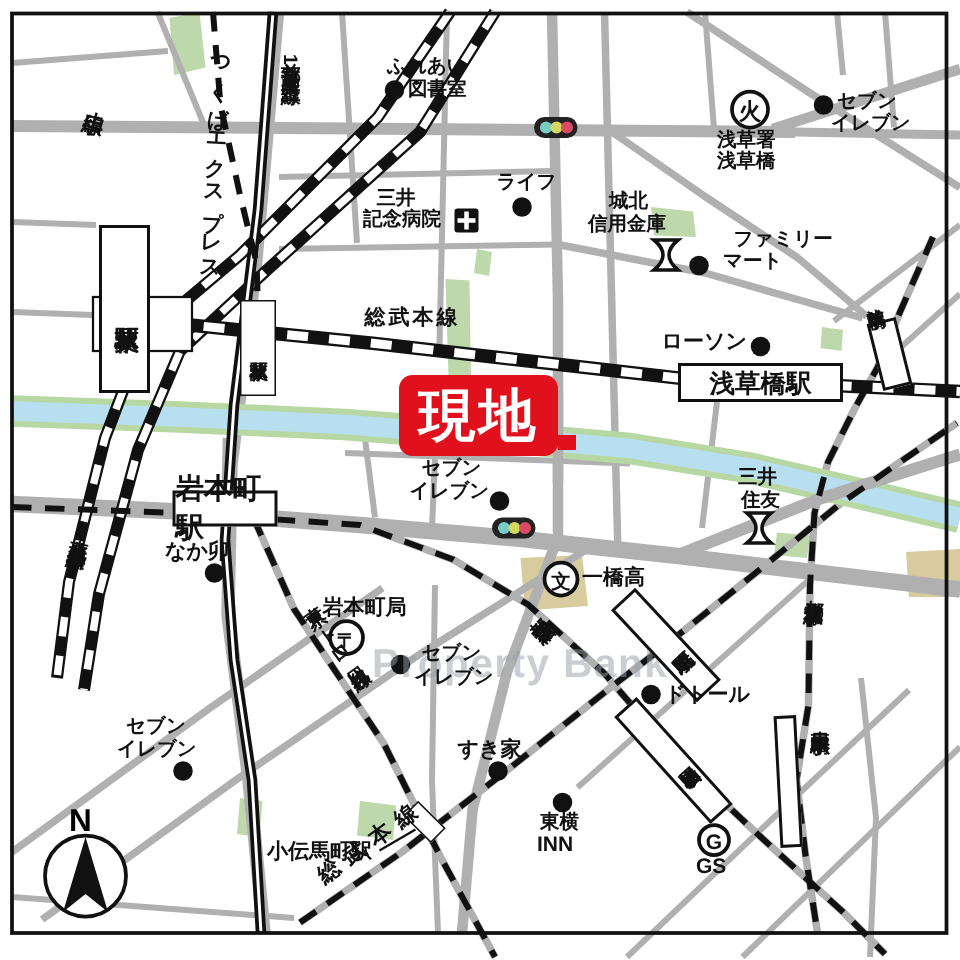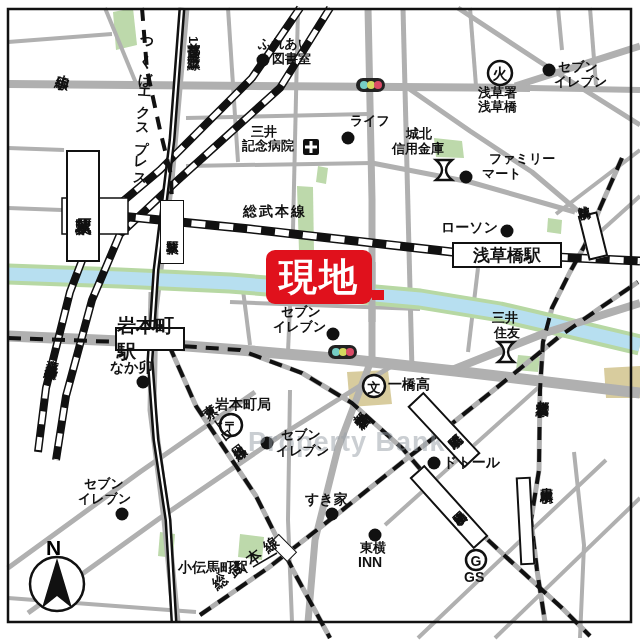--- a/index.html
+++ b/index.html
@@ -225,21 +225,21 @@
 <div class="lbl vtext" style="left:340px;top:408px;font-size:13px;transform:rotate(-46deg);transform-origin:50% 0;">都営新宿線</div>
 <div class="lbl vtext" style="left:536px;top:390px;font-size:13px;transform:rotate(4deg);transform-origin:50% 0;">都営浅草線</div>
 <div class="lbl" style="left:214px;top:578px;font-size:15px;letter-spacing:6px;transform:rotate(-36deg);transform-origin:0 50%;">総武本線</div>
 
 <div class="lbl vtext" style="left:574px;top:196px;font-size:12px;transform:rotate(-10deg);transform-origin:50% 0;">浅草橋駅</div>
 <div class="lbl vtext" style="left:539px;top:477px;font-size:13px;">東日本橋駅</div>
 <div class="lbl" style="left:178px;top:560px;font-size:14px;text-align:right;">小伝馬町駅</div>
 
 <div class="lbl" style="left:258px;top:37px;">ふれあい</div>
 <div class="lbl" style="left:272px;top:52px;">図書室</div>
-<div class="lbl" style="left:331px;top:114px;margin-left:19px;">ライフ</div>
+<div class="lbl" style="left:331px;top:114px;">ライフ</div>
 <div class="lbl" style="left:251px;top:125px;">三井</div>
 <div class="lbl" style="left:242px;top:139px;">記念病院</div>
 <div class="lbl" style="left:406px;top:127px;">城北</div>
 <div class="lbl" style="left:392px;top:142px;">信用金庫</div>
 <div class="lbl" style="left:489px;top:152px;text-align:center;">ファミリー</div>
 <div class="lbl" style="left:482px;top:167px;">マート</div>
 <div class="lbl" style="left:478px;top:86px;">浅草署</div>
 <div class="lbl" style="left:478px;top:100px;">浅草橋</div>
 <div class="lbl" style="left:558px;top:60px;">セブン</div>
 <div class="lbl" style="left:554px;top:75px;">イレブン</div>

